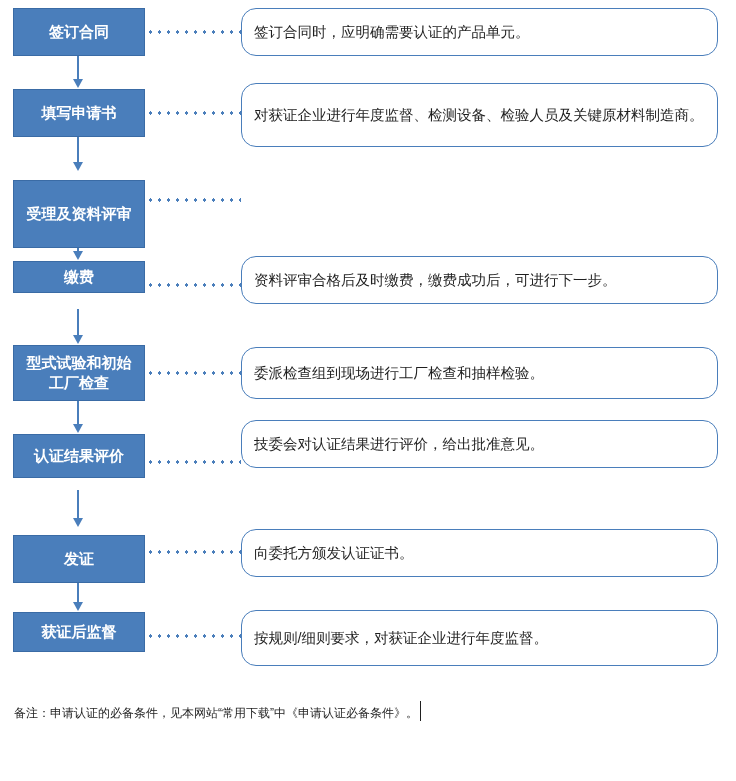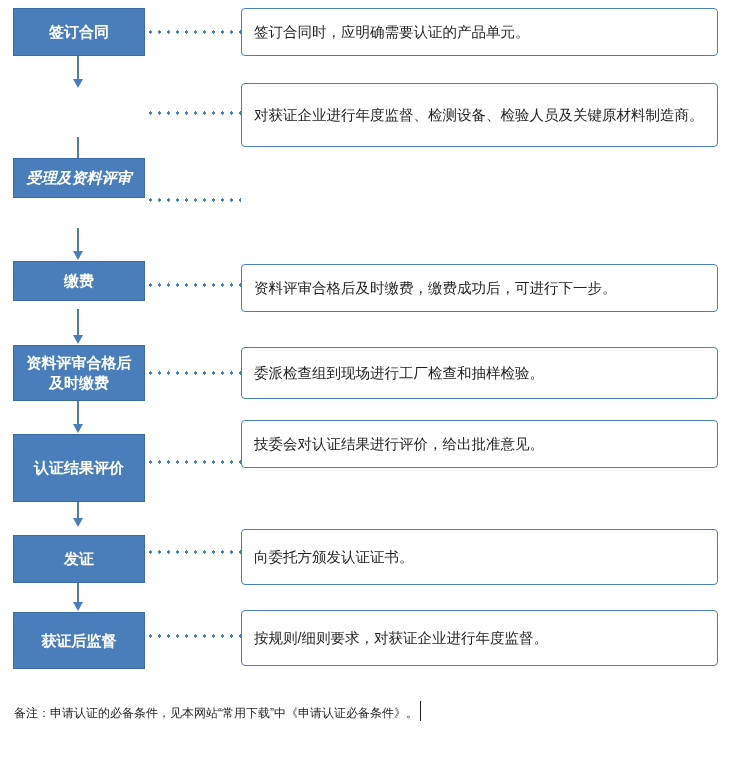--- a/index.html
+++ b/index.html
@@ -58,21 +58,21 @@
     border-right: 5px solid transparent;
     border-top: 9px solid #4a7ebb;
   }
 
   
   .desc-box {
     position: absolute;
     left: 241px;
     width: 477px;
     border: 1px solid #4a7ebb;
-    border-radius: 4px;
+    border-radius: 15px;
     background: #ffffff;
     box-sizing: border-box;
     color: #1f1f1f;
     font-size: 14.5px;
     line-height: 25px;
     padding: 6px 12px;
     display: flex;
     align-items: center;
   }
 
@@ -114,33 +114,34 @@
     <div class="arrow" style="top: 56px; height: 24px;"></div>
     <div class="arrow" style="top: 137px; height: 26px;"></div>
     <div class="arrow" style="top: 228px; height: 24px;"></div>
     <div class="arrow" style="top: 309px; height: 27px;"></div>
     <div class="arrow" style="top: 401px; height: 24px;"></div>
     <div class="arrow" style="top: 490px; height: 29px;"></div>
     <div class="arrow" style="top: 576px; height: 27px;"></div>
     <div class="step-box" style="top: 8px; height: 48px;">签订合同</div>
     <div class="dots" style="top: 30px;"></div>
     <div class="desc-box" style="top: 8px; height: 48px;">签订合同时，应明确需要认证的产品单元。</div>
+    <div class="step-box" style="top: 89px; height: 48px;">填写申请书</div>
     <div class="dots" style="top: 111px;"></div>
     <div class="desc-box" style="top: 83px; height: 64px;">对获证企业进行年度监督、检测设备、检验人员及关键原材料制造商。</div>
-    <div class="step-box" style="top: 158px; height: 40px; font-style: italic;">受理及资料评审</div>
+    <div class="step-box" style="top: 180px; height: 68px;">受理及资料评审</div>
     <div class="dots" style="top: 198px;"></div>
-    <div class="step-box" style="top: 261px; height: 40px;">缴费</div>
+    <div class="step-box" style="top: 261px; height: 32px;">缴费</div>
     <div class="dots" style="top: 283px;"></div>
-    <div class="desc-box" style="top: 264px; height: 48px;">资料评审合格后及时缴费，缴费成功后，可进行下一步。</div>
-    <div class="step-box" style="top: 345px; height: 56px;">资料评审合格后及时缴费</div>
+    <div class="desc-box" style="top: 256px; height: 48px;">资料评审合格后及时缴费，缴费成功后，可进行下一步。</div>
+    <div class="step-box" style="top: 345px; height: 56px;">型式试验和初始工厂检查</div>
     <div class="dots" style="top: 371px;"></div>
     <div class="desc-box" style="top: 347px; height: 52px;">委派检查组到现场进行工厂检查和抽样检验。</div>
-    <div class="step-box" style="top: 434px; height: 68px; text-align: center;">认证结果评价</div>
+    <div class="step-box" style="top: 434px; height: 44px; text-align: center;">认证结果评价</div>
     <div class="dots" style="top: 460px;"></div>
     <div class="desc-box" style="top: 420px; height: 48px;">技委会对认证结果进行评价，给出批准意见。</div>
     <div class="step-box" style="top: 535px; height: 48px;">发证</div>
     <div class="dots" style="top: 550px;"></div>
-    <div class="desc-box" style="top: 529px; height: 56px;">向委托方颁发认证证书。</div>
-    <div class="step-box" style="top: 612px; height: 57px;">获证后监督</div>
+    <div class="desc-box" style="top: 529px; height: 48px;">向委托方颁发认证证书。</div>
+    <div class="step-box" style="top: 612px; height: 40px;">获证后监督</div>
     <div class="dots" style="top: 634px;"></div>
     <div class="desc-box" style="top: 610px; height: 56px;">按规则/细则要求，对获证企业进行年度监督。</div>
     <div class="footnote"><span>备注：申请认证的必备条件，见本网站“常用下载”中《申请认证必备条件》。</span><span class="caret"></span></div>
   </div>
 
 </body></html>

